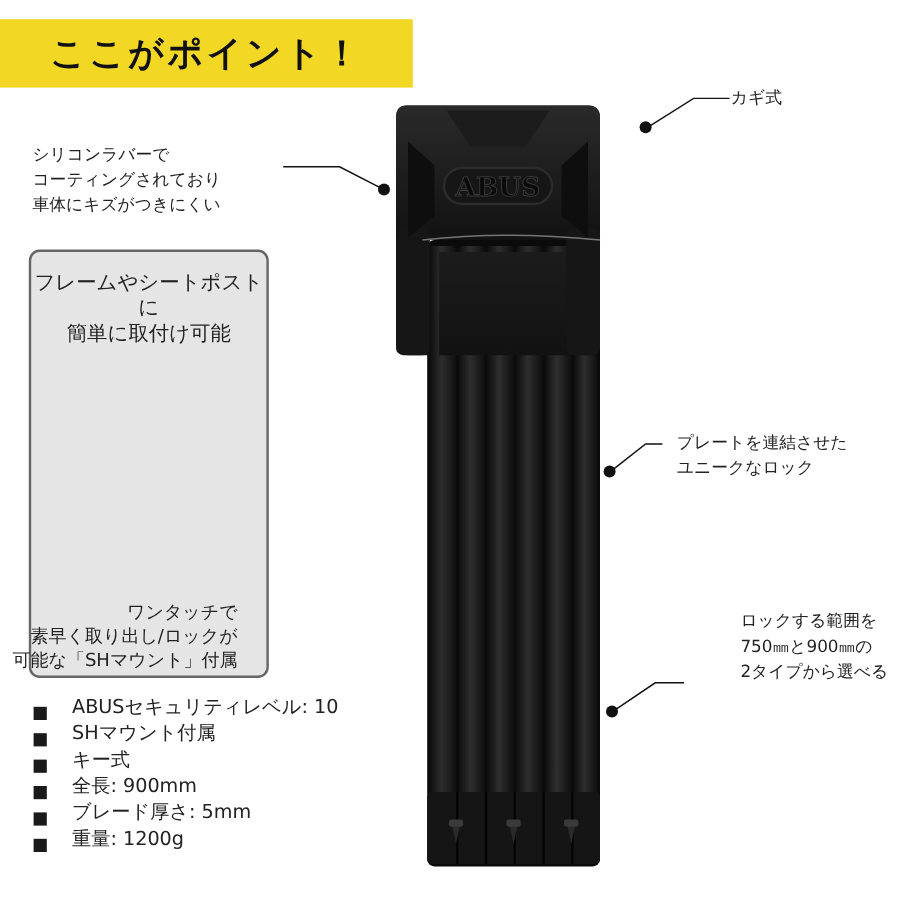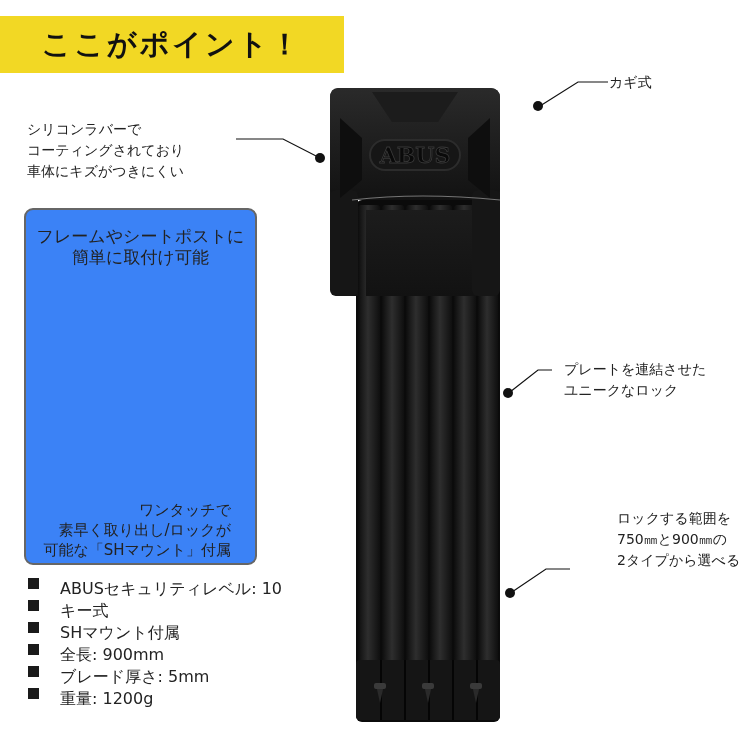--- a/index.html
+++ b/index.html
@@ -10,28 +10,28 @@
   
   .banner { left: 0; top: 16px; width: 344px; height: 57px; background: #f2d824;
             display: flex; align-items: center; justify-content: center; text-align: center; }
   .banner-text { font-size: 29px; font-weight: bold; color: #111; letter-spacing: 3px; }
 
   
   .callout { font-size: 14px; line-height: 21px; color: #222; white-space: nowrap; }
   .callout div { display: block; }
 
   
-  .mount-box { left: 24px; top: 208px; width: 233px; height: 357px;
-               border: 2px solid #666; border-radius: 9px; box-sizing: border-box; background: #3b82f6; }
+  .mount-box { left: 24px; top: 208px; width: 200px; height: 357px;
+               border: 2px solid #666; border-radius: 9px; box-sizing: border-box; background: #e5e5e5; }
   .mount-title { left: 0; top: 16px; width: 100%; text-align: center; font-size: 17px; line-height: 21px; }
   .mount-caption { right: 24px; top: 290px; text-align: right; font-size: 15px; line-height: 20px; white-space: nowrap; }
 
   
   .specs { left: 28px; top: 578px; font-size: 16px; line-height: 22px; color: #222; }
-  .spec-row { display: flex; align-items: flex-start; height: 22px; }
+  .spec-row { display: flex; align-items: flex-end; height: 22px; }
   .bullet { width: 11px; height: 11px; background: #1a1a1a; margin-right: 21px; }
 
   svg { position: absolute; left: 0; top: 0; }
 </style>
 </head>
 <body>
 
 <div class="abs banner">
   <span class="banner-text">ここがポイント！</span>
 </div>
@@ -147,25 +147,25 @@
   </div>
 </div>
 
 <div class="abs specs">
   <div class="spec-row">
     <span class="bullet"></span>
     <span>ABUSセキュリティレベル: 10</span>
   </div>
   <div class="spec-row">
     <span class="bullet"></span>
-    <span>キー式</span>
+    <span>SHマウント付属</span>
   </div>
   <div class="spec-row">
     <span class="bullet"></span>
-    <span>SHマウント付属</span>
+    <span>キー式</span>
   </div>
   <div class="spec-row">
     <span class="bullet"></span>
     <span>全長: 900mm</span>
   </div>
   <div class="spec-row">
     <span class="bullet"></span>
     <span>ブレード厚さ: 5mm</span>
   </div>
   <div class="spec-row">

